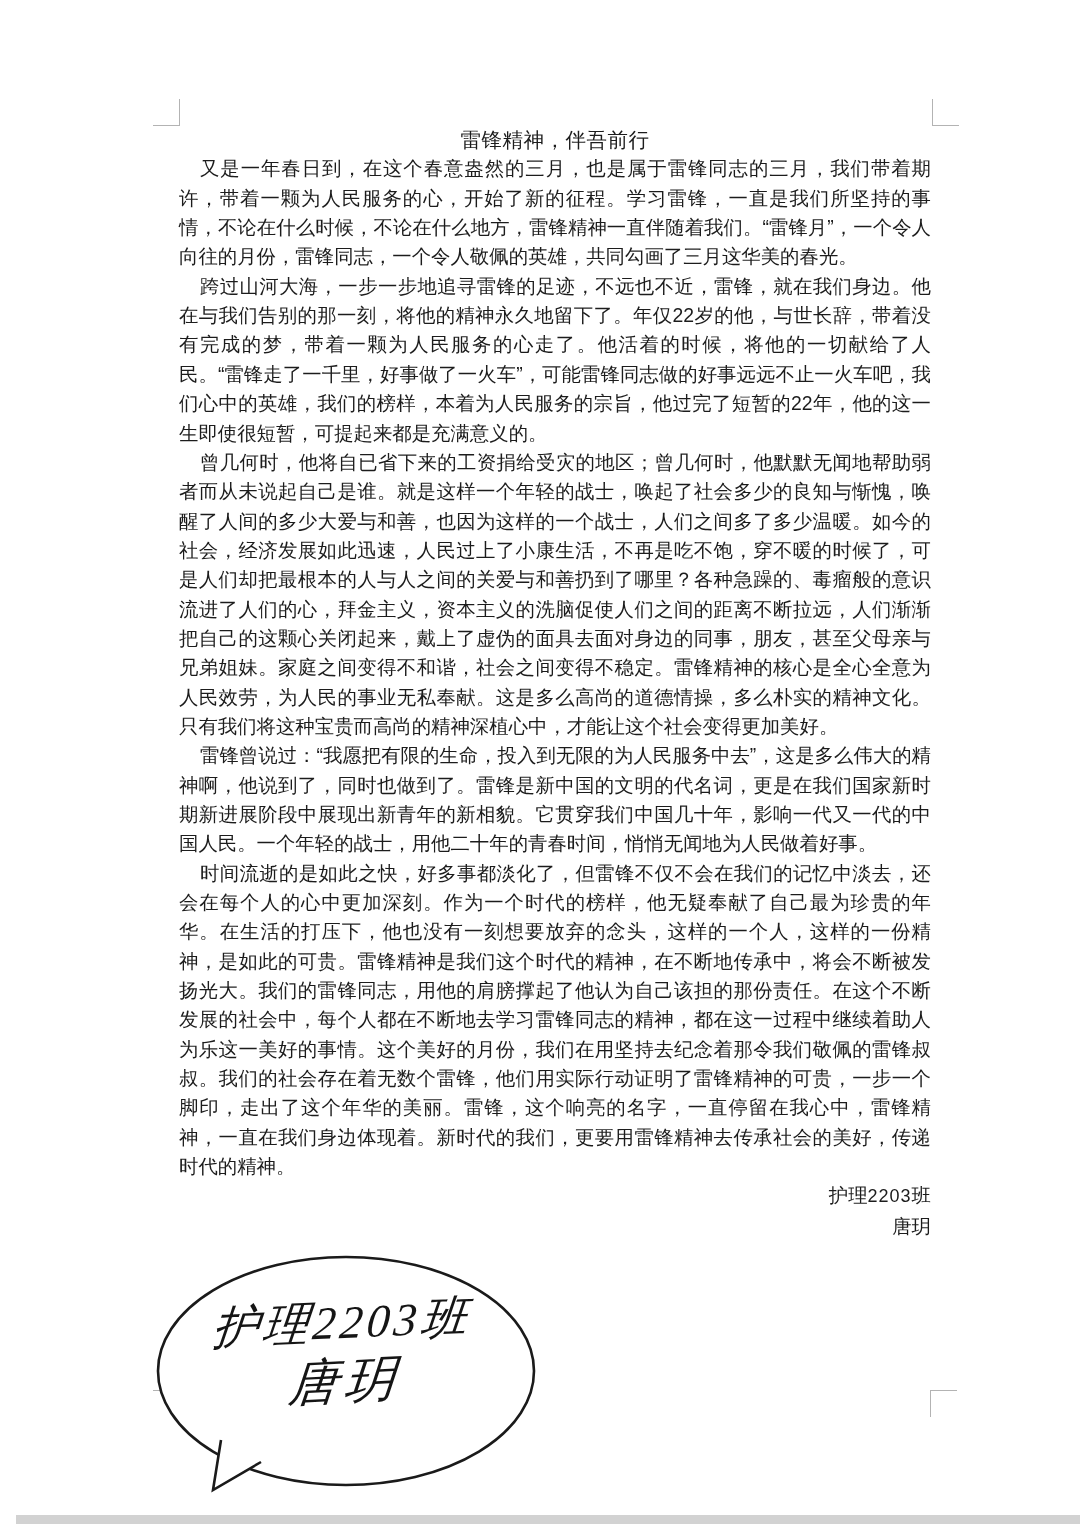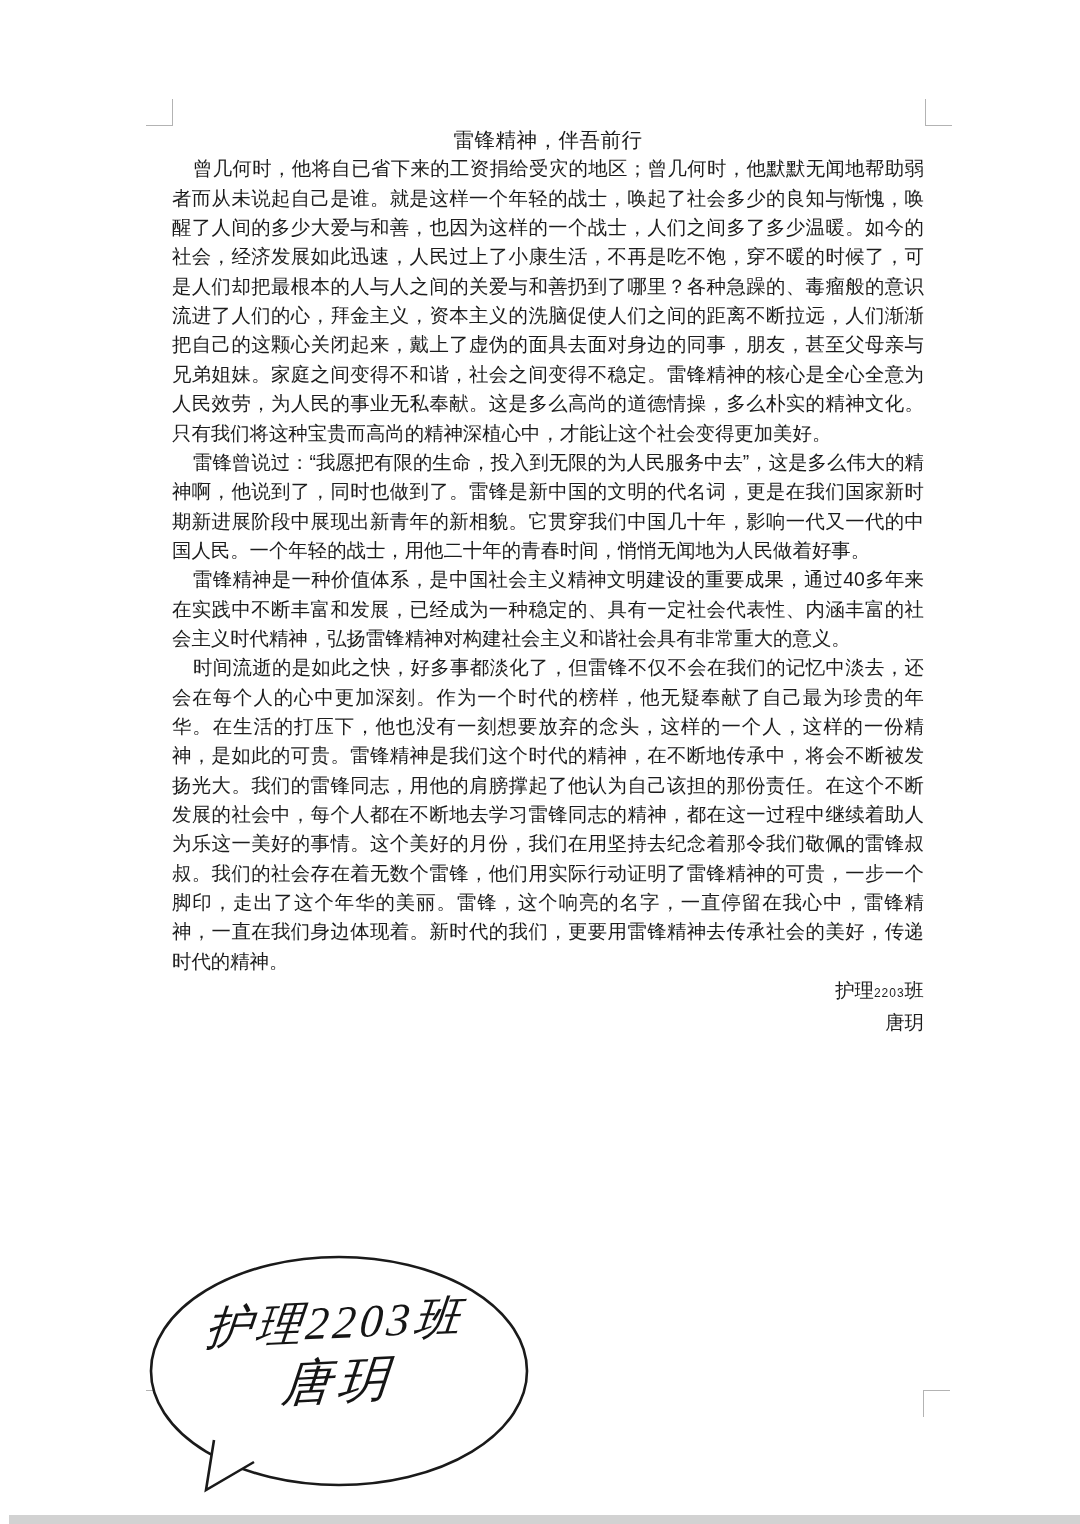--- a/index.html
+++ b/index.html
@@ -6,21 +6,21 @@
     margin: 0;
     padding: 0;
     background: #ffffff;
     width: 1080px;
     height: 1524px;
     overflow: hidden;
     font-family: "Liberation Sans", sans-serif;
   }
   .page {
     position: absolute;
-    left: 9px; top: 0;
+    left: 16px; top: 0;
     width: 973px;
     height: 1524px;
     background: #ffffff;
   }
   
   .mark {
     position: absolute;
     width: 26px;
     height: 26px;
   }
@@ -51,21 +51,21 @@
     text-align: justify;
     text-indent: 21px;
     word-break: break-all;
   }
   .signature {
     text-align: right;
     font-size: 19.4px;
     line-height: 29.35px;
   }
   .signature .sig-num {
-    font-size: 12px;
+    font-size: 18px;
     letter-spacing: 1px;
   }
   
   .bubble-wrap {
     position: absolute;
     left: 125px;
     top: 1240px;
     width: 430px;
     height: 270px;
     z-index: 3;
@@ -107,23 +107,24 @@
 <div class="page">
 
   <div class="mark tl"></div>
   <div class="mark tr"></div>
   <div class="mark bl"></div>
   <div class="mark br"></div>
 
   <div class="content">
     <h1 class="essay-title">雷锋精神，伴吾前行</h1>
     <div class="essay">
+      <p>又是一年春日到，在这个春意盎然的三月，也是属于雷锋同志的三月，我们带着期许，带着一颗为人民服务的心，开始了新的征程。学习雷锋，一直是我们所坚持的事情，不论在什么时候，不论在什么地方，雷锋精神一直伴随着我们。“雷锋月”，一个令人向往的月份，雷锋同志，一个令人敬佩的英雄，共同勾画了三月这华美的春光。</p>
+      <p>跨过山河大海，一步一步地追寻雷锋的足迹，不远也不近，雷锋，就在我们身边。他在与我们告别的那一刻，将他的精神永久地留下了。年仅22岁的他，与世长辞，带着没有完成的梦，带着一颗为人民服务的心走了。他活着的时候，将他的一切献给了人民。“雷锋走了一千里，好事做了一火车”，可能雷锋同志做的好事远远不止一火车吧，我们心中的英雄，我们的榜样，本着为人民服务的宗旨，他过完了短暂的22年，他的这一生即使很短暂，可提起来都是充满意义的。</p>
       <p>曾几何时，他将自已省下来的工资捐给受灾的地区；曾几何时，他默默无闻地帮助弱者而从未说起自己是谁。就是这样一个年轻的战士，唤起了社会多少的良知与惭愧，唤醒了人间的多少大爱与和善，也因为这样的一个战士，人们之间多了多少温暖。如今的社会，经济发展如此迅速，人民过上了小康生活，不再是吃不饱，穿不暖的时候了，可是人们却把最根本的人与人之间的关爱与和善扔到了哪里？各种急躁的、毒瘤般的意识流进了人们的心，拜金主义，资本主义的洗脑促使人们之间的距离不断拉远，人们渐渐把自己的这颗心关闭起来，戴上了虚伪的面具去面对身边的同事，朋友，甚至父母亲与兄弟姐妹。家庭之间变得不和谐，社会之间变得不稳定。雷锋精神的核心是全心全意为人民效劳，为人民的事业无私奉献。这是多么高尚的道德情操，多么朴实的精神文化。只有我们将这种宝贵而高尚的精神深植心中，才能让这个社会变得更加美好。</p>
       <p>雷锋曾说过：“我愿把有限的生命，投入到无限的为人民服务中去”，这是多么伟大的精神啊，他说到了，同时也做到了。雷锋是新中国的文明的代名词，更是在我们国家新时期新进展阶段中展现出新青年的新相貌。它贯穿我们中国几十年，影响一代又一代的中国人民。一个年轻的战士，用他二十年的青春时间，悄悄无闻地为人民做着好事。</p>
-      <p>雷锋精神是一种价值体系，是中国社会主义精神文明建设的重要成果，通过40多年来在实践中不断丰富和发展，已经成为一种稳定的、具有一定社会代表性、内涵丰富的社会主义时代精神，弘扬雷锋精神对构建社会主义和谐社会具有非常重大的意义。</p>
       <p>时间流逝的是如此之快，好多事都淡化了，但雷锋不仅不会在我们的记忆中淡去，还会在每个人的心中更加深刻。作为一个时代的榜样，他无疑奉献了自己最为珍贵的年华。在生活的打压下，他也没有一刻想要放弃的念头，这样的一个人，这样的一份精神，是如此的可贵。雷锋精神是我们这个时代的精神，在不断地传承中，将会不断被发扬光大。我们的雷锋同志，用他的肩膀撑起了他认为自己该担的那份责任。在这个不断发展的社会中，每个人都在不断地去学习雷锋同志的精神，都在这一过程中继续着助人为乐这一美好的事情。这个美好的月份，我们在用坚持去纪念着那令我们敬佩的雷锋叔叔。我们的社会存在着无数个雷锋，他们用实际行动证明了雷锋精神的可贵，一步一个脚印，走出了这个年华的美丽。雷锋，这个响亮的名字，一直停留在我心中，雷锋精神，一直在我们身边体现着。新时代的我们，更要用雷锋精神去传承社会的美好，传递时代的精神。</p>
     </div>
     <div class="signature">
       <div><span>护理</span><span class="sig-num">2203</span><span>班</span></div>
       <div>唐玥</div>
     </div>
   </div>
 
   <div class="bubble-wrap">
     <svg width="430" height="270" viewBox="0 0 430 270">

